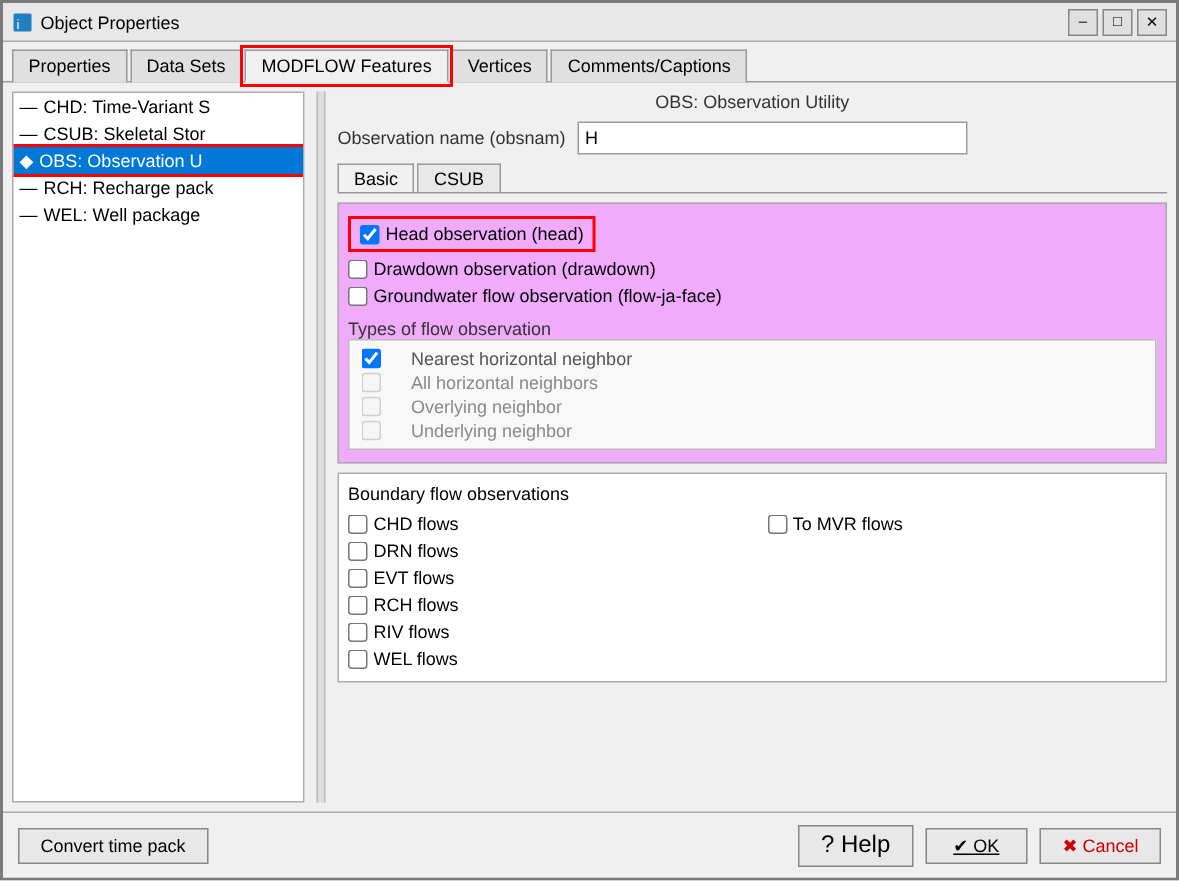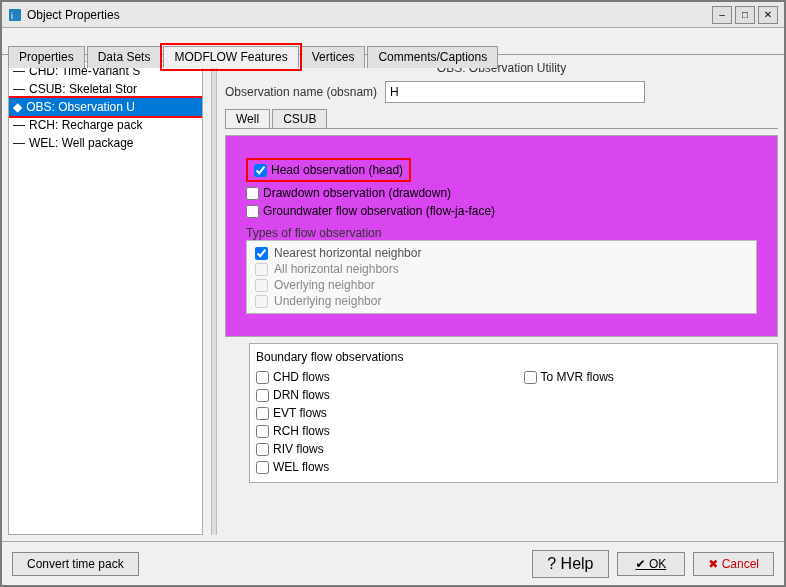--- a/index.html
+++ b/index.html
@@ -63,21 +63,21 @@
       gap: 2px;
     }
     .tab {
       padding: 3px 10px;
       border: 1px solid #999;
       border-bottom: none;
       background: #e0e0e0;
       cursor: pointer;
       font-size: 12px;
       position: relative;
-      top: 14px;
+      top: 1px;
     }
     .tab.active {
       background: #f0f0f0;
       border-bottom: 1px solid #f0f0f0;
       font-weight: normal;
       outline: 2px solid red;
       outline-offset: 1px;
       z-index: 1;
     }
     .main-content {
@@ -150,22 +150,22 @@
       border-bottom: none;
       background: #e8e8e8;
       cursor: pointer;
       font-size: 12px;
     }
     .sub-tab.active {
       background: #f0f0f0;
     }
     .section-box {
       border: 1px solid #aaa;
-      background: #d946ef;
-      padding: 20px;
+      background: #f0abfc;
+      padding: 6px;
     }
     .checkbox-row {
       display: flex;
       align-items: center;
       gap: 4px;
       padding: 2px 0;
       font-size: 12px;
     }
     .checkbox-row input[type="checkbox"] {
       margin: 0;
@@ -183,34 +183,32 @@
       margin-bottom: 0;
     }
     .flow-types-box {
       border: 1px solid #bbb;
       background: #f8f8f8;
       padding: 4px 8px;
       margin-bottom: 2px;
     }
     .flow-type-item {
       display: flex;
-      align-items: center;
-      gap: 6px;
+      gap: 20px;
       padding: 1px 0;
       font-size: 12px;
       color: #888;
     }
     .flow-type-item.checked {
       color: #555;
     }
     .boundary-section {
       border: 1px solid #aaa;
       background: white;
       padding: 6px;
-      margin-left: 24px;
     }
     .boundary-header {
       font-size: 12px;
       margin-bottom: 4px;
     }
     .boundary-grid {
       display: grid;
       grid-template-columns: 1fr 1fr;
       gap: 1px 20px;
     }
@@ -337,21 +335,21 @@
 
       <div class="right-header">OBS: Observation Utility</div>
 
       <div class="obs-name-row">
         <span class="obs-name-label">Observation name (obsnam)</span>
         <input class="obs-name-input" type="text" value="H" style="">
       </div>
 
       <div class="sub-tab-bar">
         <div class="sub-tab active">
-          <span>Well</span>
+          <span>Basic</span>
         </div>
         <div class="sub-tab">
           <span>CSUB</span>
         </div>
       </div>
 
       <div class="section-box">
 
         <div class="checkbox-row">
           <span class="checkbox-highlighted">

